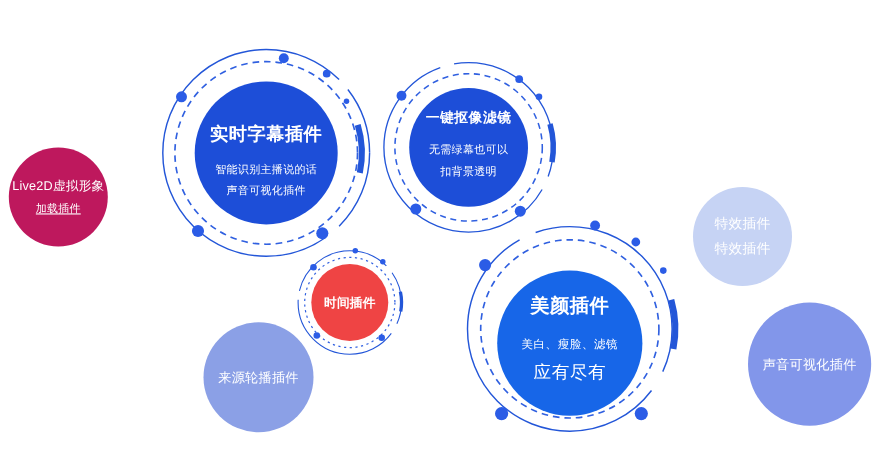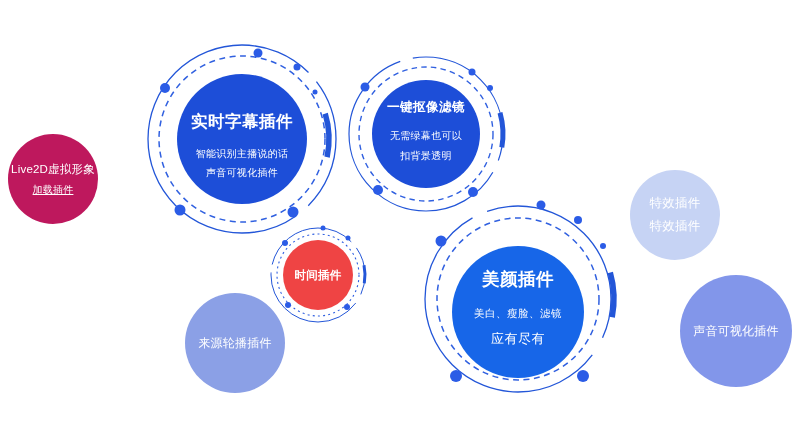--- a/index.html
+++ b/index.html
@@ -60,21 +60,21 @@
     <circle cx="138" cy="21" r="4.5" fill="#2b5ce6"></circle>
     <circle cx="175" cy="36" r="4" fill="#2b5ce6"></circle>
     <circle cx="200" cy="62" r="3" fill="#2b5ce6"></circle>
     <circle cx="38" cy="57" r="5.5" fill="#2b5ce6"></circle>
     <circle cx="53" cy="192" r="6" fill="#2b5ce6"></circle>
     <circle cx="180" cy="192" r="6" fill="#2b5ce6"></circle>
   </svg>
   <div class="disc" style="left:452px;top:246px;width:132px;height:132px;background:#1766e8;padding-bottom:9px;">
     <div class="big-title" style="font-size:17.5px;">美颜插件</div>
     <div class="sub" style="font-size:10.5px;margin-top:16px;letter-spacing:0.5px;">美白、瘦脸、滤镜</div>
-    <div class="sub" style="font-size:13px;margin-top:9px;letter-spacing:0.5px;">应有尽有</div>
+    <div class="sub" style="font-size:16px;margin-top:9px;letter-spacing:0.5px;">应有尽有</div>
   </div>
 
   <svg class="abs" style="left:263px;top:220px;" width="110" height="110" viewBox="0 0 110 110">
     <circle cx="55" cy="55" r="41" fill="none" stroke="#3060e0" stroke-width="1.1" stroke-dasharray="2 3.2"></circle>
     <circle cx="55" cy="55" r="47" fill="none" stroke="#2356d8" stroke-width="1" stroke-dasharray="20 10 120 8 100 8 29.3"></circle>
     <path d="M101 45.2 A47 47 0 0 1 101.3 63.2" fill="none" stroke="#2356d8" stroke-width="3"></path>
     <circle cx="60" cy="8" r="2.5" fill="#2b5ce6"></circle>
     <circle cx="85" cy="18" r="2.5" fill="#2b5ce6"></circle>
     <circle cx="22" cy="23" r="3" fill="#2b5ce6"></circle>
     <circle cx="25" cy="85" r="3" fill="#2b5ce6"></circle>

